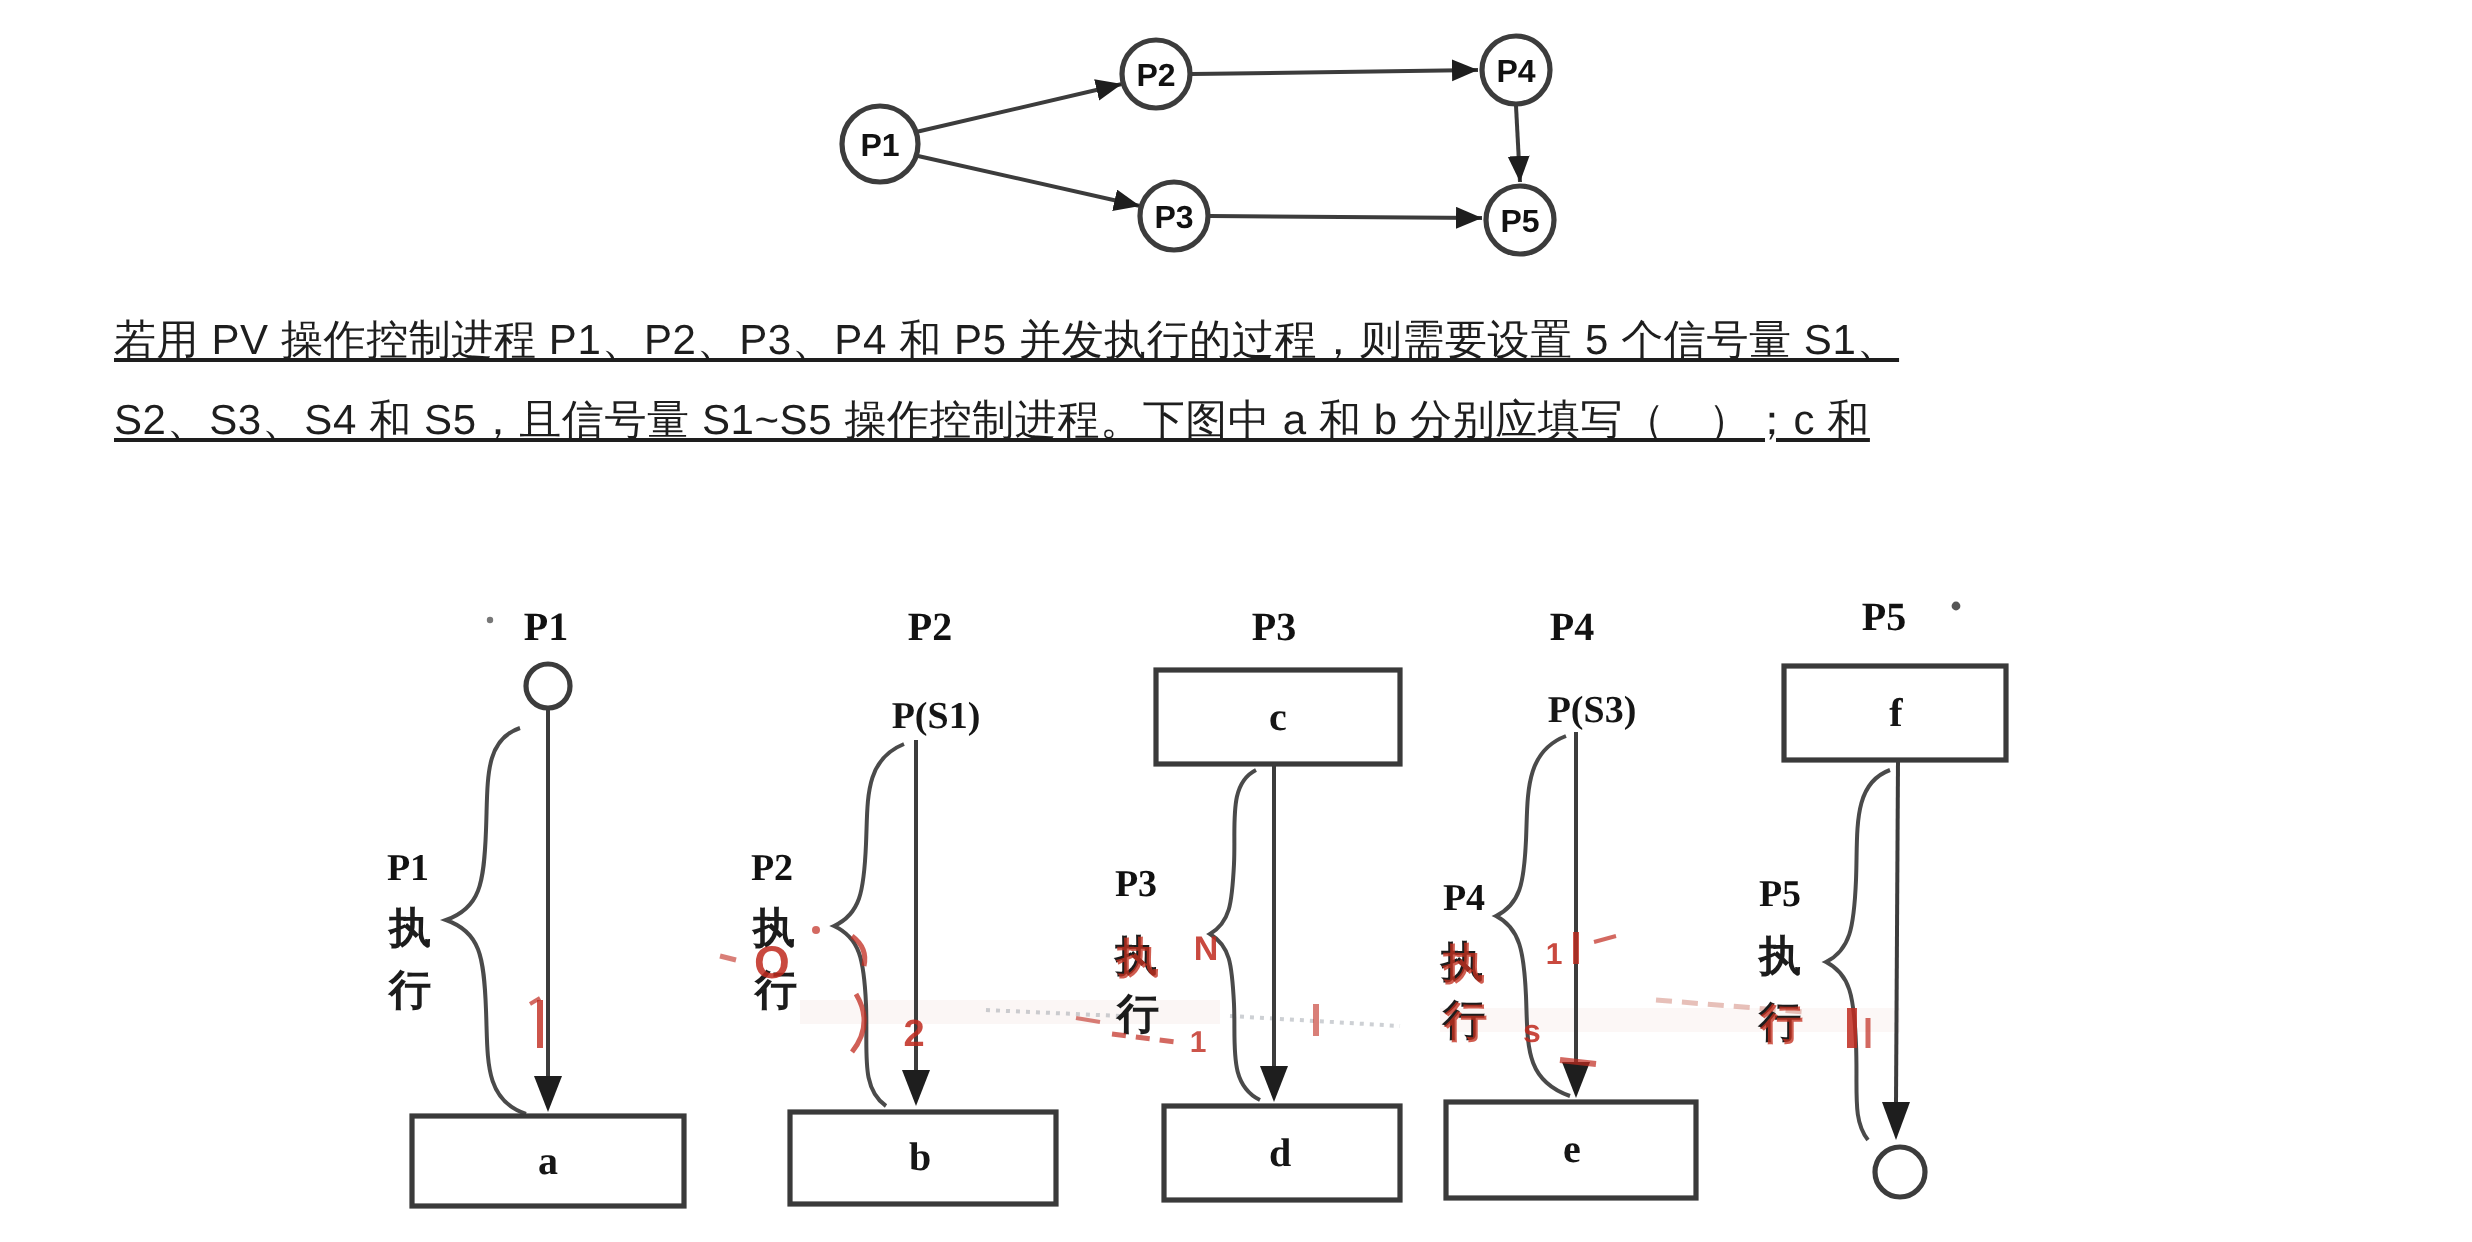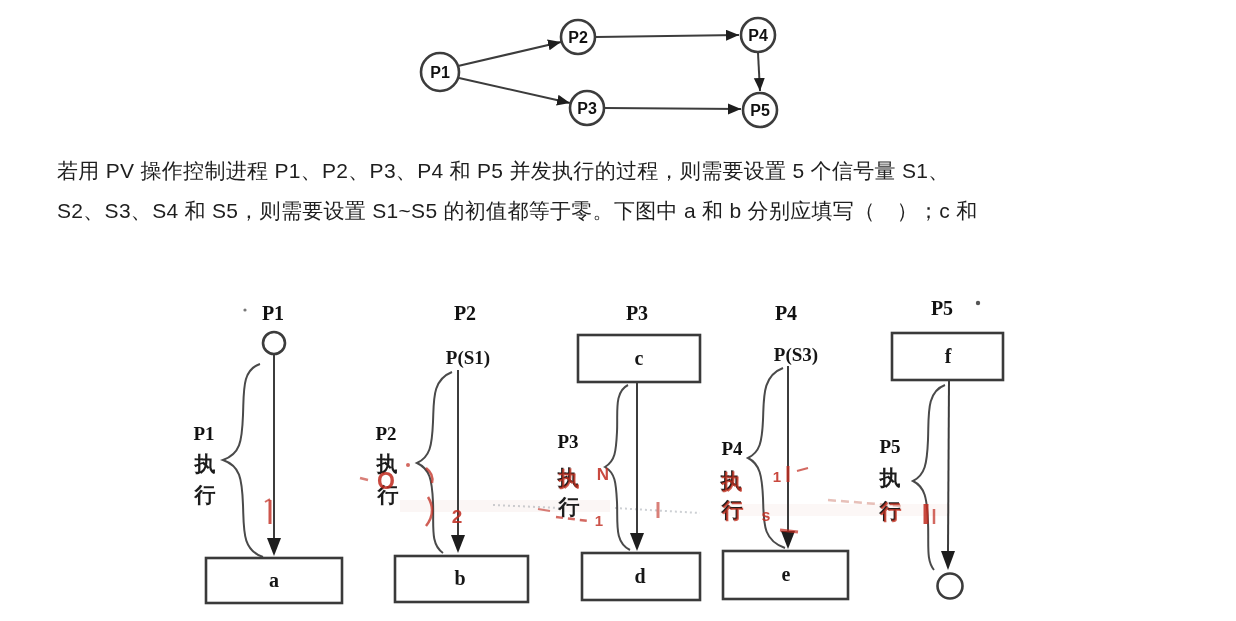--- a/index.html
+++ b/index.html
@@ -1,21 +1,21 @@
 <!DOCTYPE html>
 <html><head>
 <meta charset="utf-8">
 <style>
   html,body{margin:0;padding:0;background:#fff;}
   .page{position:relative;width:1236px;height:621px;background:#ffffff;overflow:hidden;
         font-family:"Liberation Sans",sans-serif;}
   .abs{position:absolute;}
   .question{left:57px;top:151px;width:1130px;font-size:21px;line-height:40px;
             color:#1e1e1e;letter-spacing:.3px;}
-  .question span{display:block;white-space:nowrap;}
+  .question span{display:block;white-space:nowrap;text-decoration:underline;}
   
   .node{fill:#fff;stroke:#3c3c3c;stroke-width:2.6;}
   .edge{stroke:#3c3c3c;stroke-width:2;}
   .al{stroke:#3c3c3c;stroke-width:2;fill:none;}
   .ah{fill:#1e1e1e;stroke:none;}
   .brace{fill:none;stroke:#4a4a4a;stroke-width:2;}
   .box{fill:#fff;stroke:#3a3a3a;stroke-width:2.6;}
   .nl{font-family:"Liberation Sans",sans-serif;font-weight:700;font-size:16px;fill:#111;text-anchor:middle;}
   .t{font-family:"Liberation Serif",serif;font-weight:700;font-size:20px;fill:#111;text-anchor:middle;}
   .op{font-family:"Liberation Serif",serif;font-weight:700;font-size:19px;fill:#161616;text-anchor:middle;}
@@ -61,21 +61,21 @@
       <text class="nl" x="378" y="41">P4</text>
     </g>
     <g>
       <circle class="node" cx="380" cy="110" r="17"></circle>
       <text class="nl" x="380" y="116">P5</text>
     </g>
   </svg>
 
   <div class="abs question">
     <span>若用 PV 操作控制进程 P1、P2、P3、P4 和 P5 并发执行的过程，则需要设置 5 个信号量 S1、</span>
-    <span>S2、S3、S4 和 S5，则需要设置 S1~S5 的初值都等于零。下图中 a 和 b 分别应填写（　）；c 和</span>
+    <span>S2、S3、S4 和 S5，且信号量 S1~S5 操作控制进程。下图中 a 和 b 分别应填写（　）；c 和</span>
   </div>
 
   <svg class="abs" style="left:160px;top:290px;" width="900" height="331">
 
     <circle cx="85" cy="20" r="1.6" fill="#777"></circle>
     <circle cx="818" cy="13" r="2.2" fill="#555"></circle>
     <rect x="240" y="210" width="210" height="12" fill="#e8c7c0" opacity="0.16"></rect>
     <rect x="560" y="214" width="230" height="12" fill="#e8c7c0" opacity="0.14"></rect>
     <line class="artg" x1="333" y1="215" x2="400" y2="218" stroke-dasharray="2,3" stroke-width="2"></line>
     <line class="artg" x1="455" y1="218" x2="540" y2="223" stroke-dasharray="2,3" stroke-width="2"></line>

